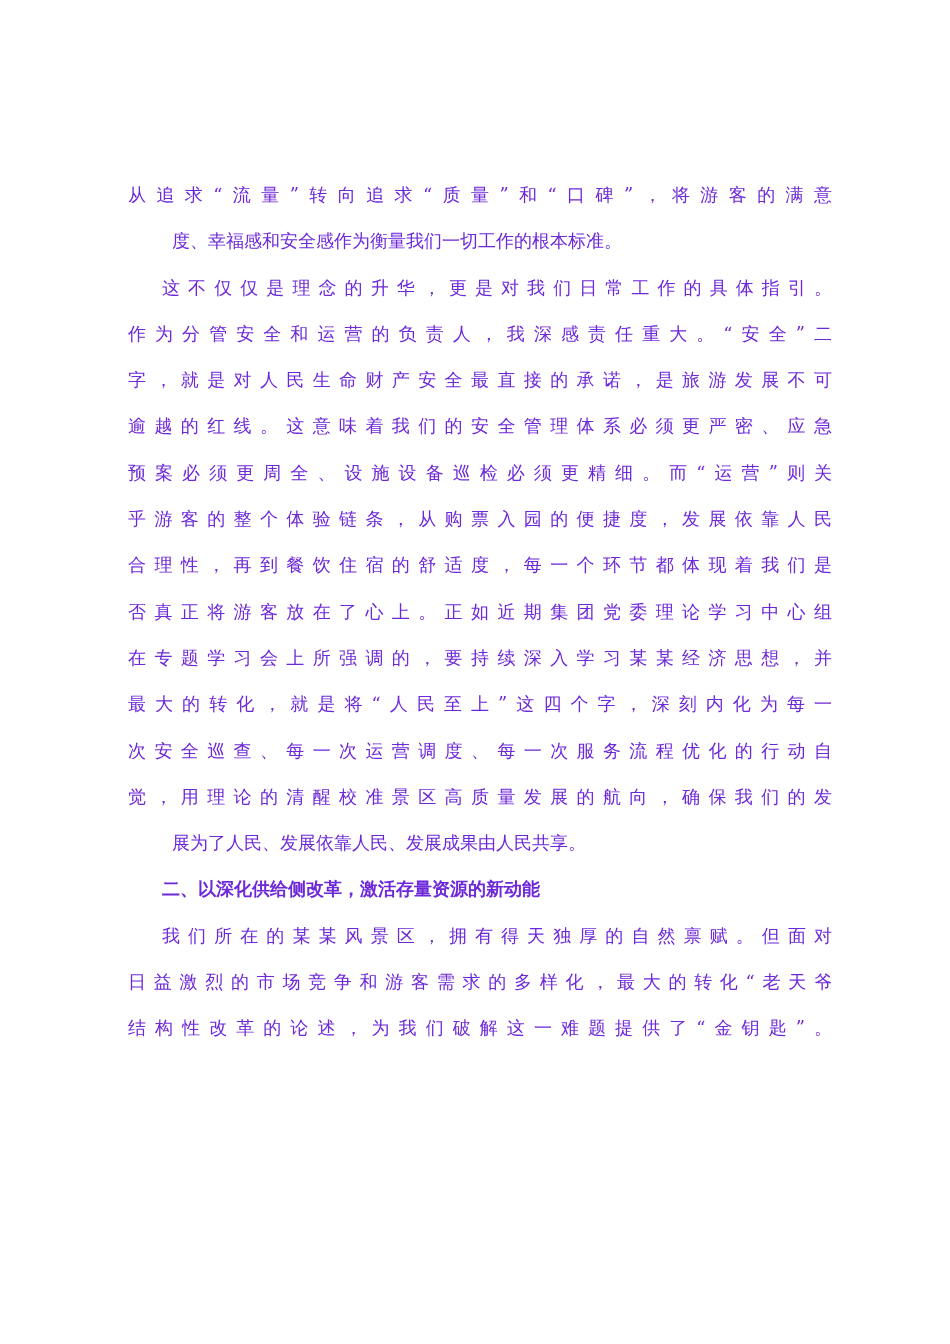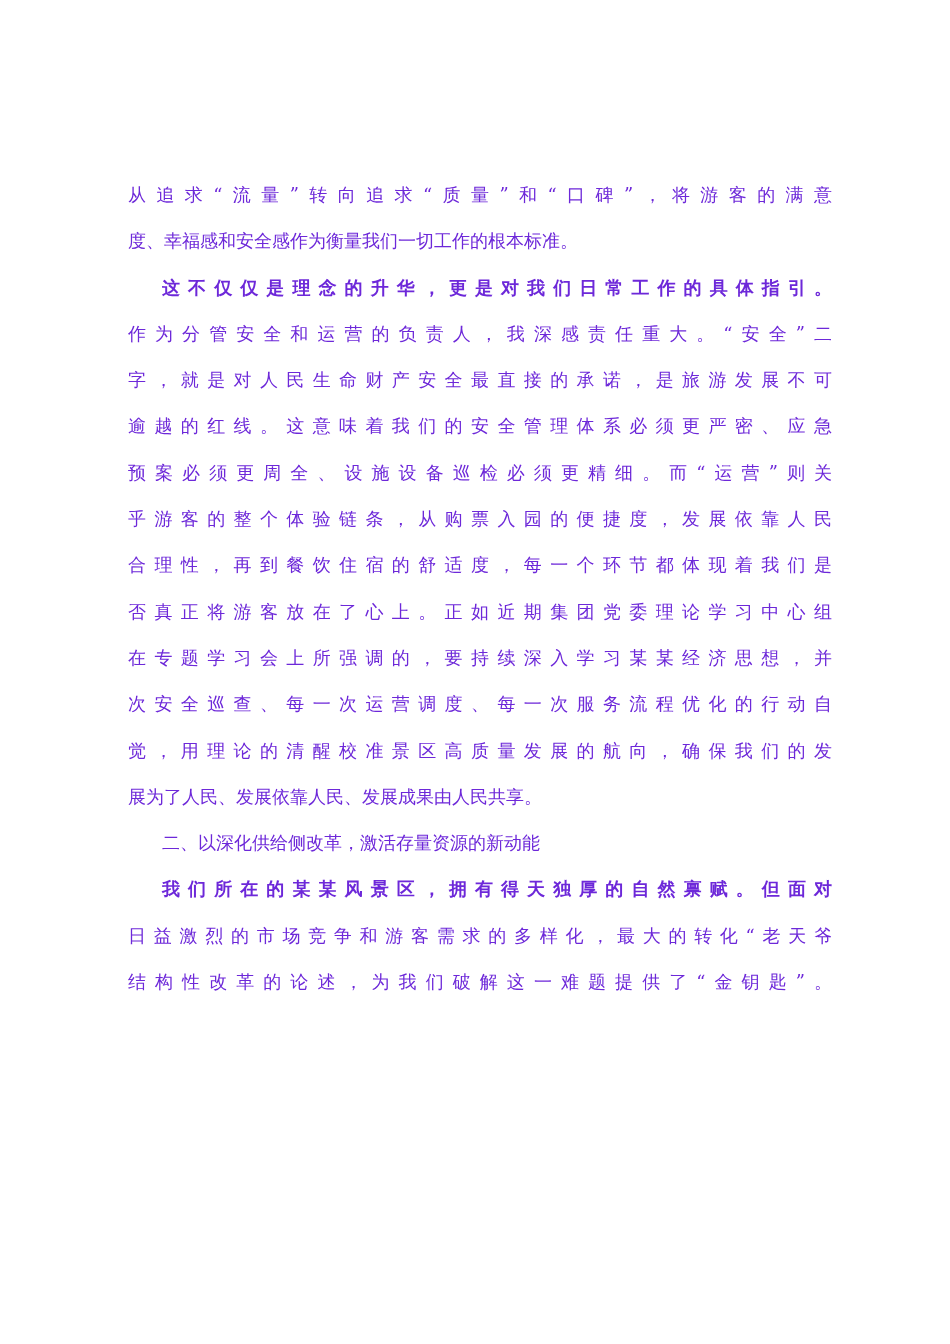--- a/index.html
+++ b/index.html
@@ -9,44 +9,45 @@
     font-family: "DejaVu Serif", "Liberation Serif", serif;
     color:#6d28d9;
     font-size:18px;
   }
   .line {
     height:46.3px; line-height:38px;
     white-space:nowrap;
     text-align:justify; text-align-last:justify;
     letter-spacing:0px;
   }
-  .line.last { text-align-last:left; }
-  .line.indent { padding-left:34px;font-weight:bold; }
+  .line.last { text-align-last:left;margin-left:44px; }
+  .line.indent { padding-left:34px; }
   .heading {
     font-family: "DejaVu Sans", "Liberation Sans", sans-serif;
-    font-weight:normal;
+    font-weight:bold;
     padding-left:34px;
     text-align-last:left;
   }
 </style>
 </head>
 <body>
 
 <div class="page">
   <div class="line">从追求“流量”转向追求“质量”和“口碑”，将游客的满意</div>
   <div class="line last">度、幸福感和安全感作为衡量我们一切工作的根本标准。</div>
   <div class="line indent">这不仅仅是理念的升华，更是对我们日常工作的具体指引。</div>
   <div class="line">作为分管安全和运营的负责人，我深感责任重大。“安全”二</div>
   <div class="line">字，就是对人民生命财产安全最直接的承诺，是旅游发展不可</div>
   <div class="line">逾越的红线。这意味着我们的安全管理体系必须更严密、应急</div>
   <div class="line">预案必须更周全、设施设备巡检必须更精细。而“运营”则关</div>
   <div class="line">乎游客的整个体验链条，从购票入园的便捷度，发展依靠人民</div>
   <div class="line">合理性，再到餐饮住宿的舒适度，每一个环节都体现着我们是</div>
   <div class="line">否真正将游客放在了心上。正如近期集团党委理论学习中心组</div>
   <div class="line">在专题学习会上所强调的，要持续深入学习某某经济思想，并</div>
+  <div class="line">最大的转化，就是将“人民至上”这四个字，深刻内化为每一</div>
   <div class="line">次安全巡查、每一次运营调度、每一次服务流程优化的行动自</div>
   <div class="line">觉，用理论的清醒校准景区高质量发展的航向，确保我们的发</div>
   <div class="line last">展为了人民、发展依靠人民、发展成果由人民共享。</div>
   <div class="line heading">二、以深化供给侧改革，激活存量资源的新动能</div>
   <div class="line indent">我们所在的某某风景区，拥有得天独厚的自然禀赋。但面对</div>
   <div class="line">日益激烈的市场竞争和游客需求的多样化，最大的转化“老天爷</div>
   <div class="line">结构性改革的论述，为我们破解这一难题提供了“金钥匙”。</div>
 </div>
 
 </body></html>

